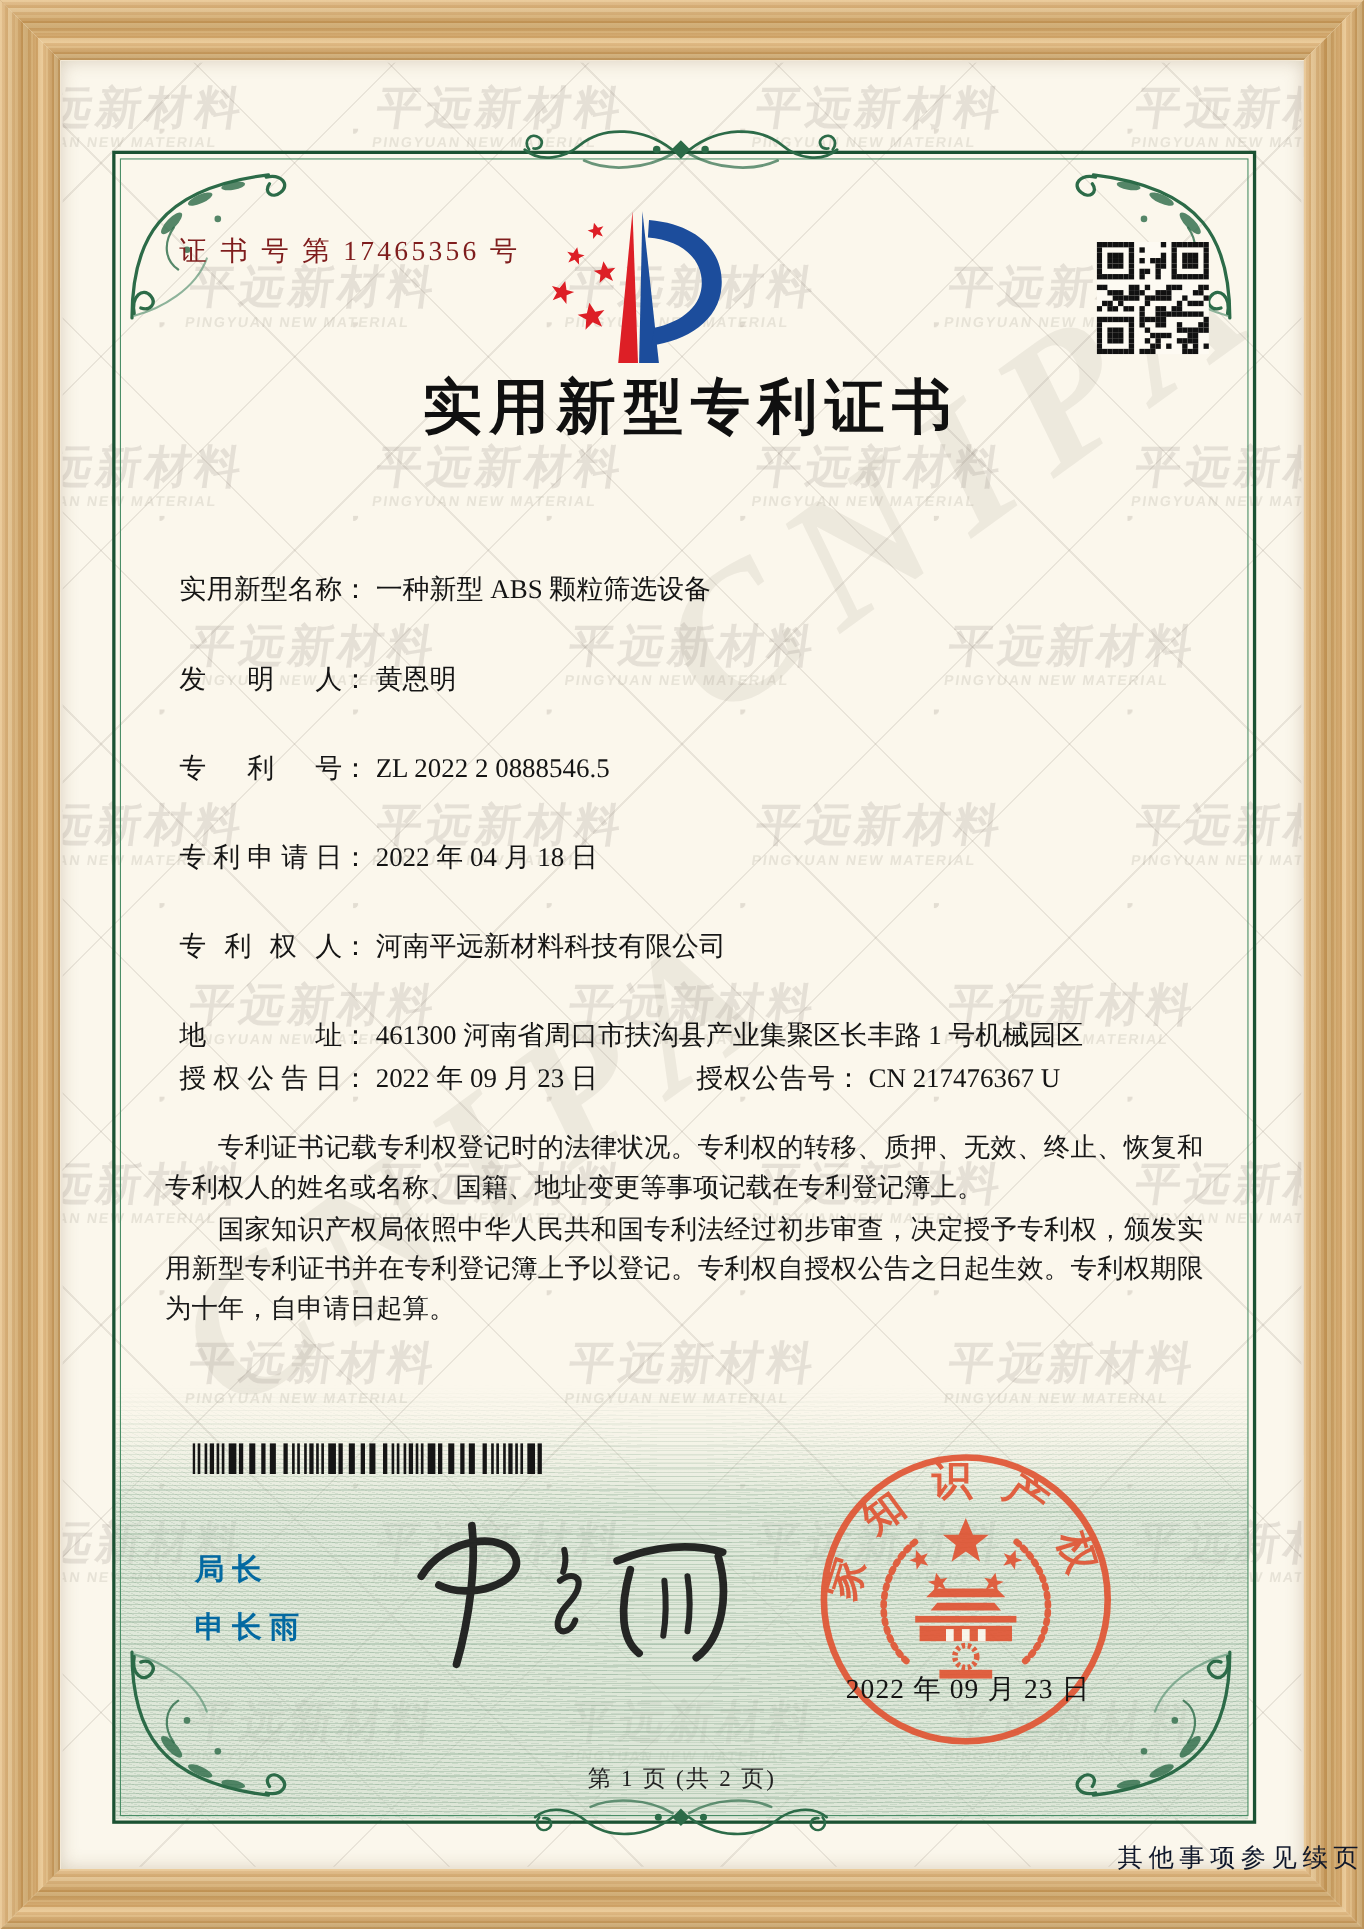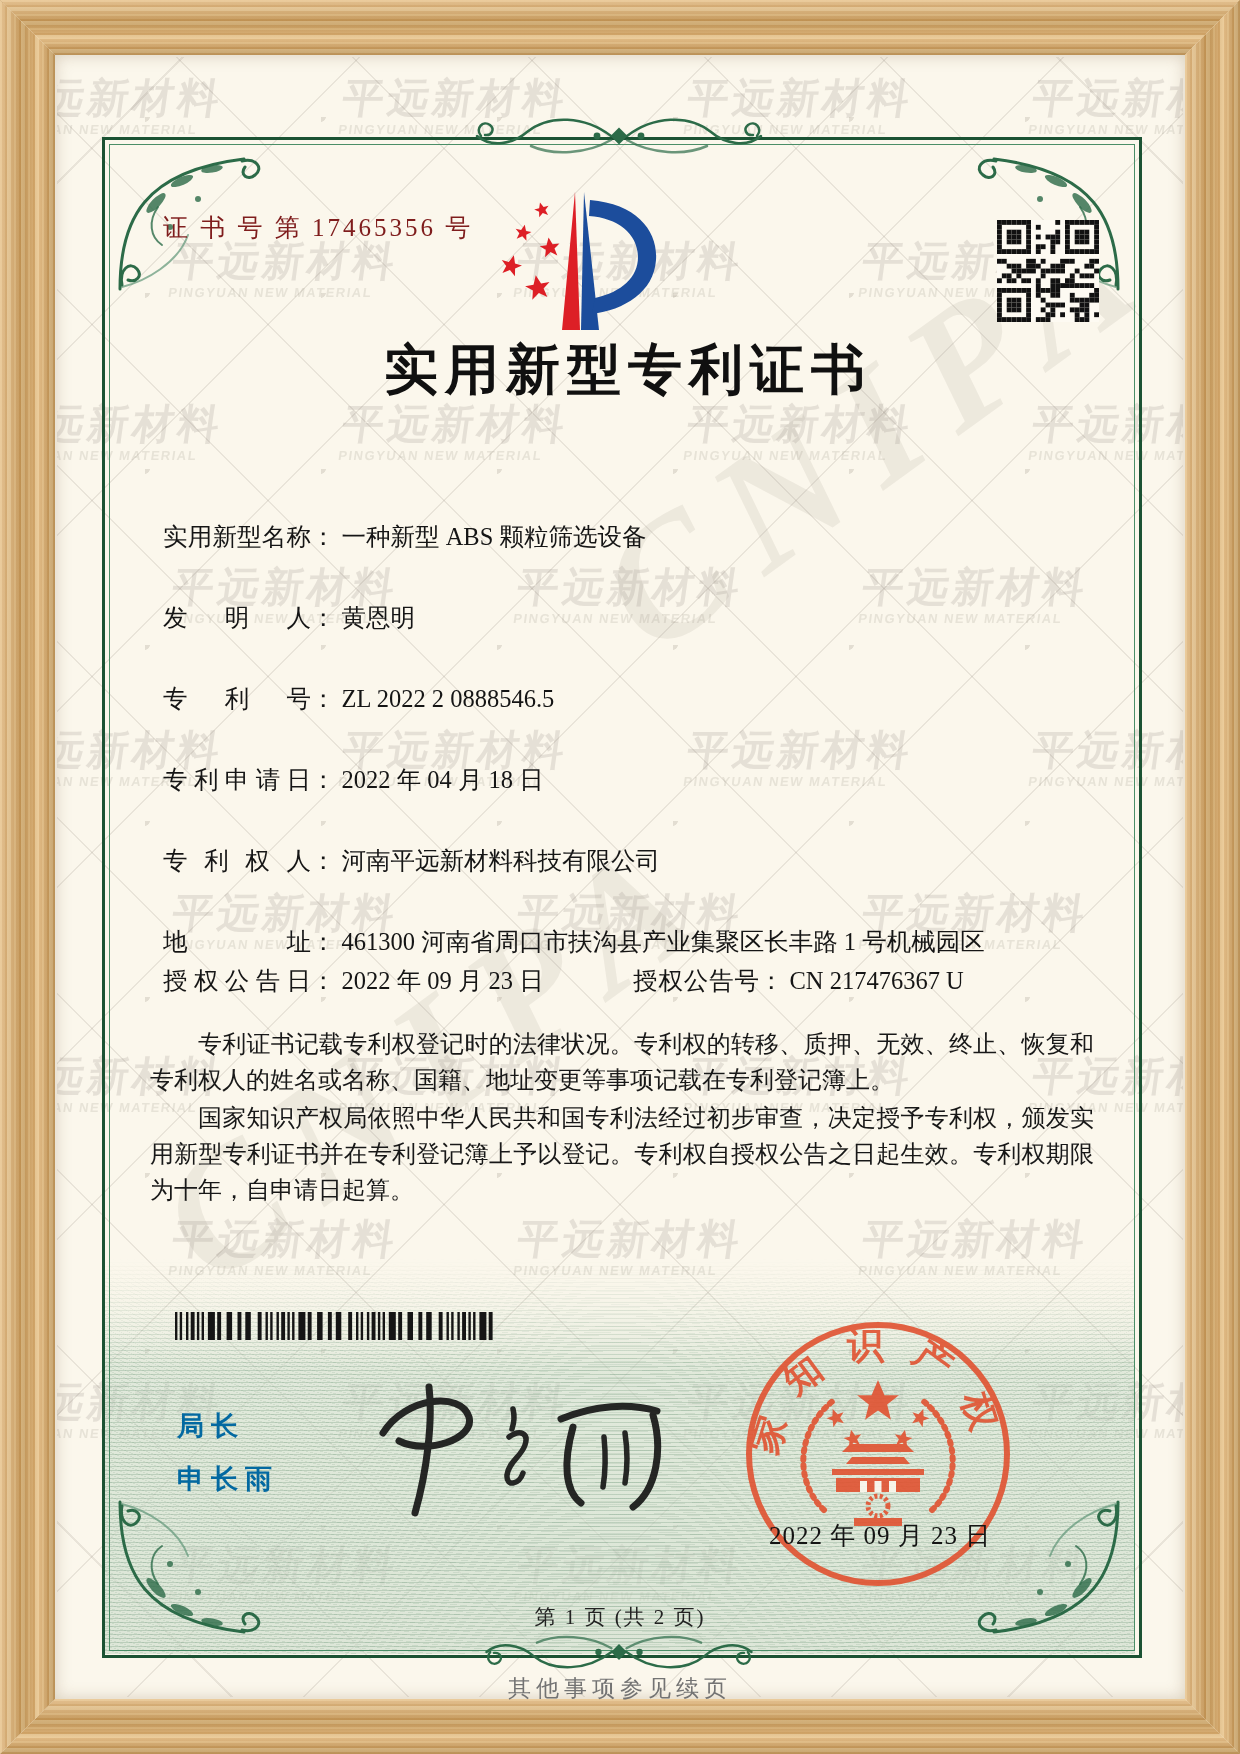--- a/index.html
+++ b/index.html
@@ -75,22 +75,22 @@
   .signer{position:absolute;left:177px;top:1408px;font-family:"Liberation Sans","DejaVu Sans",sans-serif;
           font-weight:600;font-size:27px;letter-spacing:7px;color:#0369a1;}
   .signer div{margin-bottom:17px;}
   .signature{position:absolute;left:355px;top:1375px;width:330px;height:158px;z-index:7;}
   .seal{position:absolute;left:740px;top:1316px;width:276px;height:276px;z-index:6;opacity:.9;
         mix-blend-mode:multiply;}
   .seal-date{position:absolute;left:752px;top:1519px;width:256px;text-align:center;font-size:25px;
              letter-spacing:1px;color:#141414;z-index:7;}
   .page-num{position:absolute;left:0;right:0;top:1603px;text-align:center;font-size:21px;
             letter-spacing:2px;color:#222;z-index:5;}
-  .cont-note{position:absolute;left:0;right:0;top:1673px;text-align:center;font-size:23px;
-             letter-spacing:5px;color:#737373;z-index:5;}
+  .cont-note{position:absolute;left:0;right:0;top:1673px;text-align:right;font-size:23px;
+             letter-spacing:5px;color:#0f172a;z-index:5;}
 </style>
 </head>
 <body>
 
 <div class="page">
 
   <div class="paper"></div>
 
   <div class="wm-layer" id="wm-tiles">
       <div class="wm-tile" style="left: -60px; top: 14px;">

